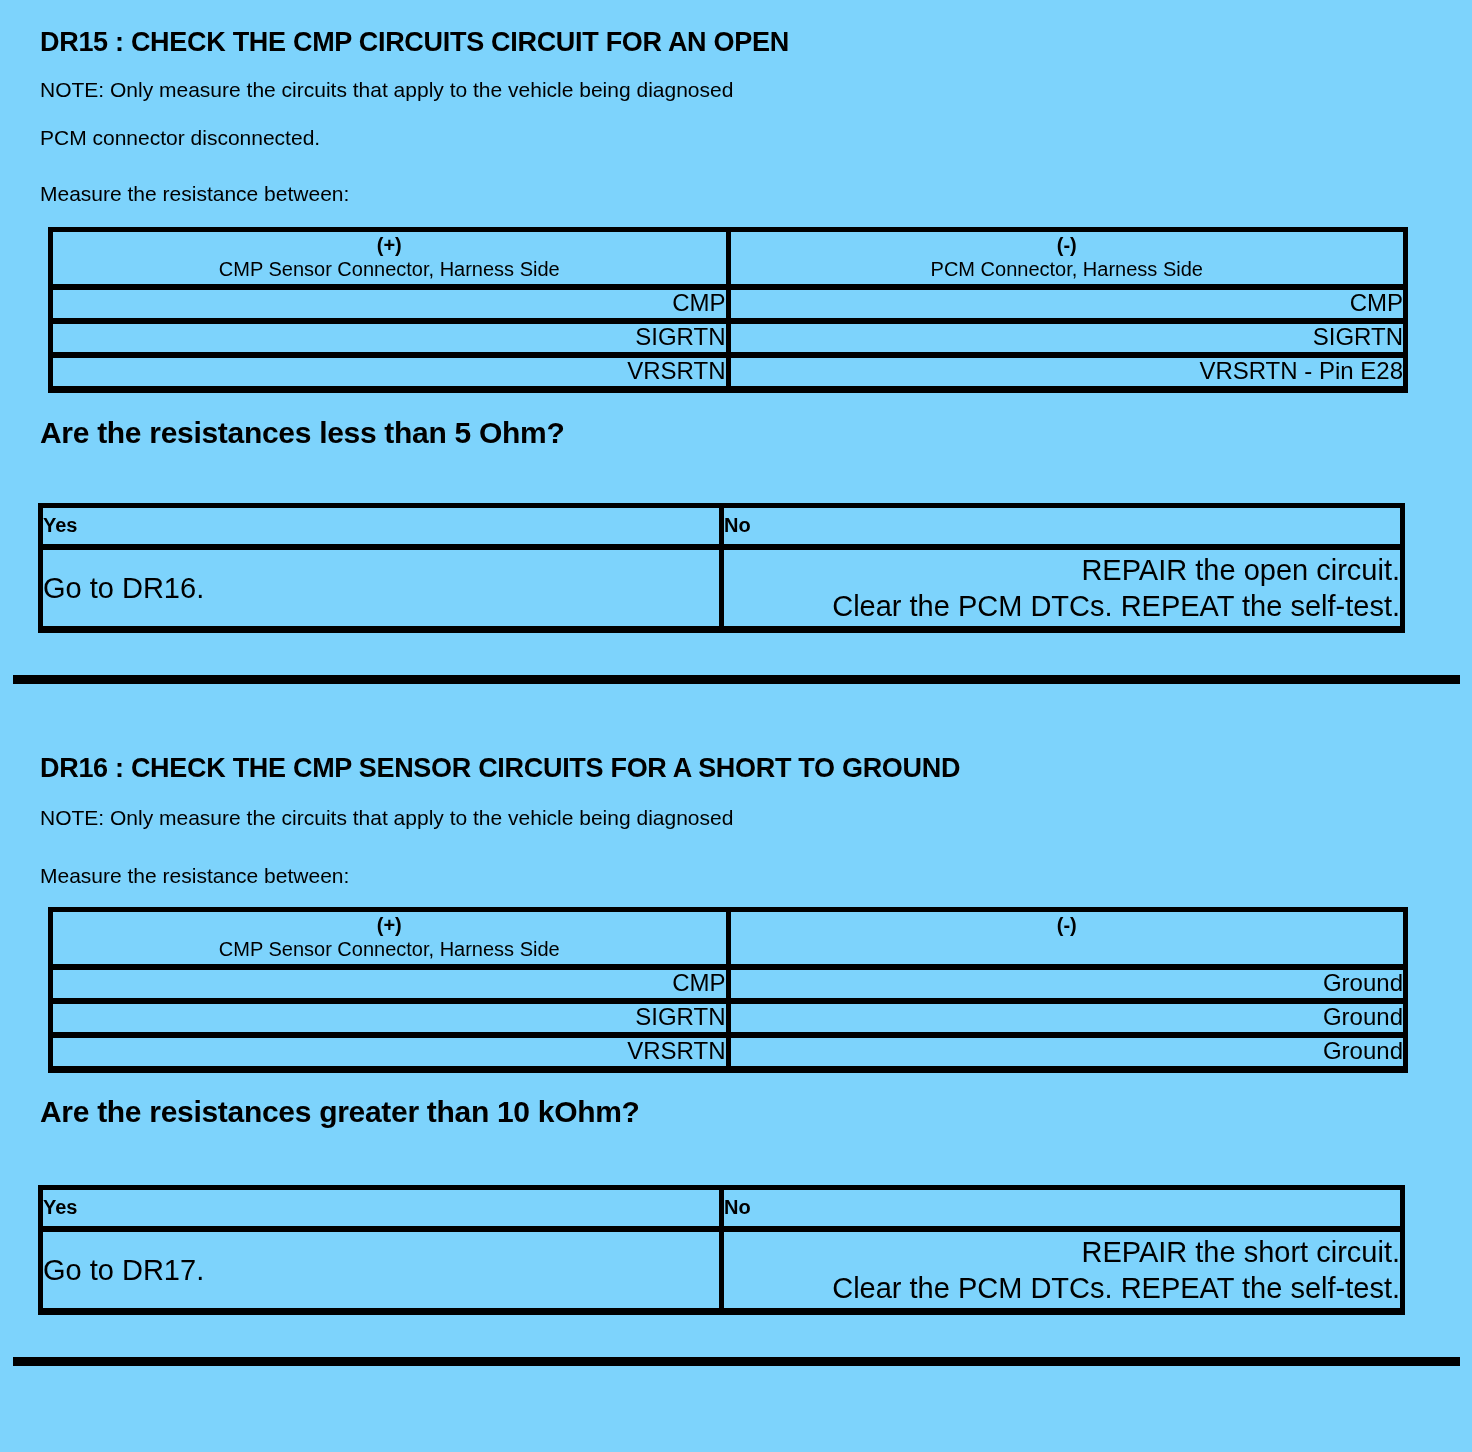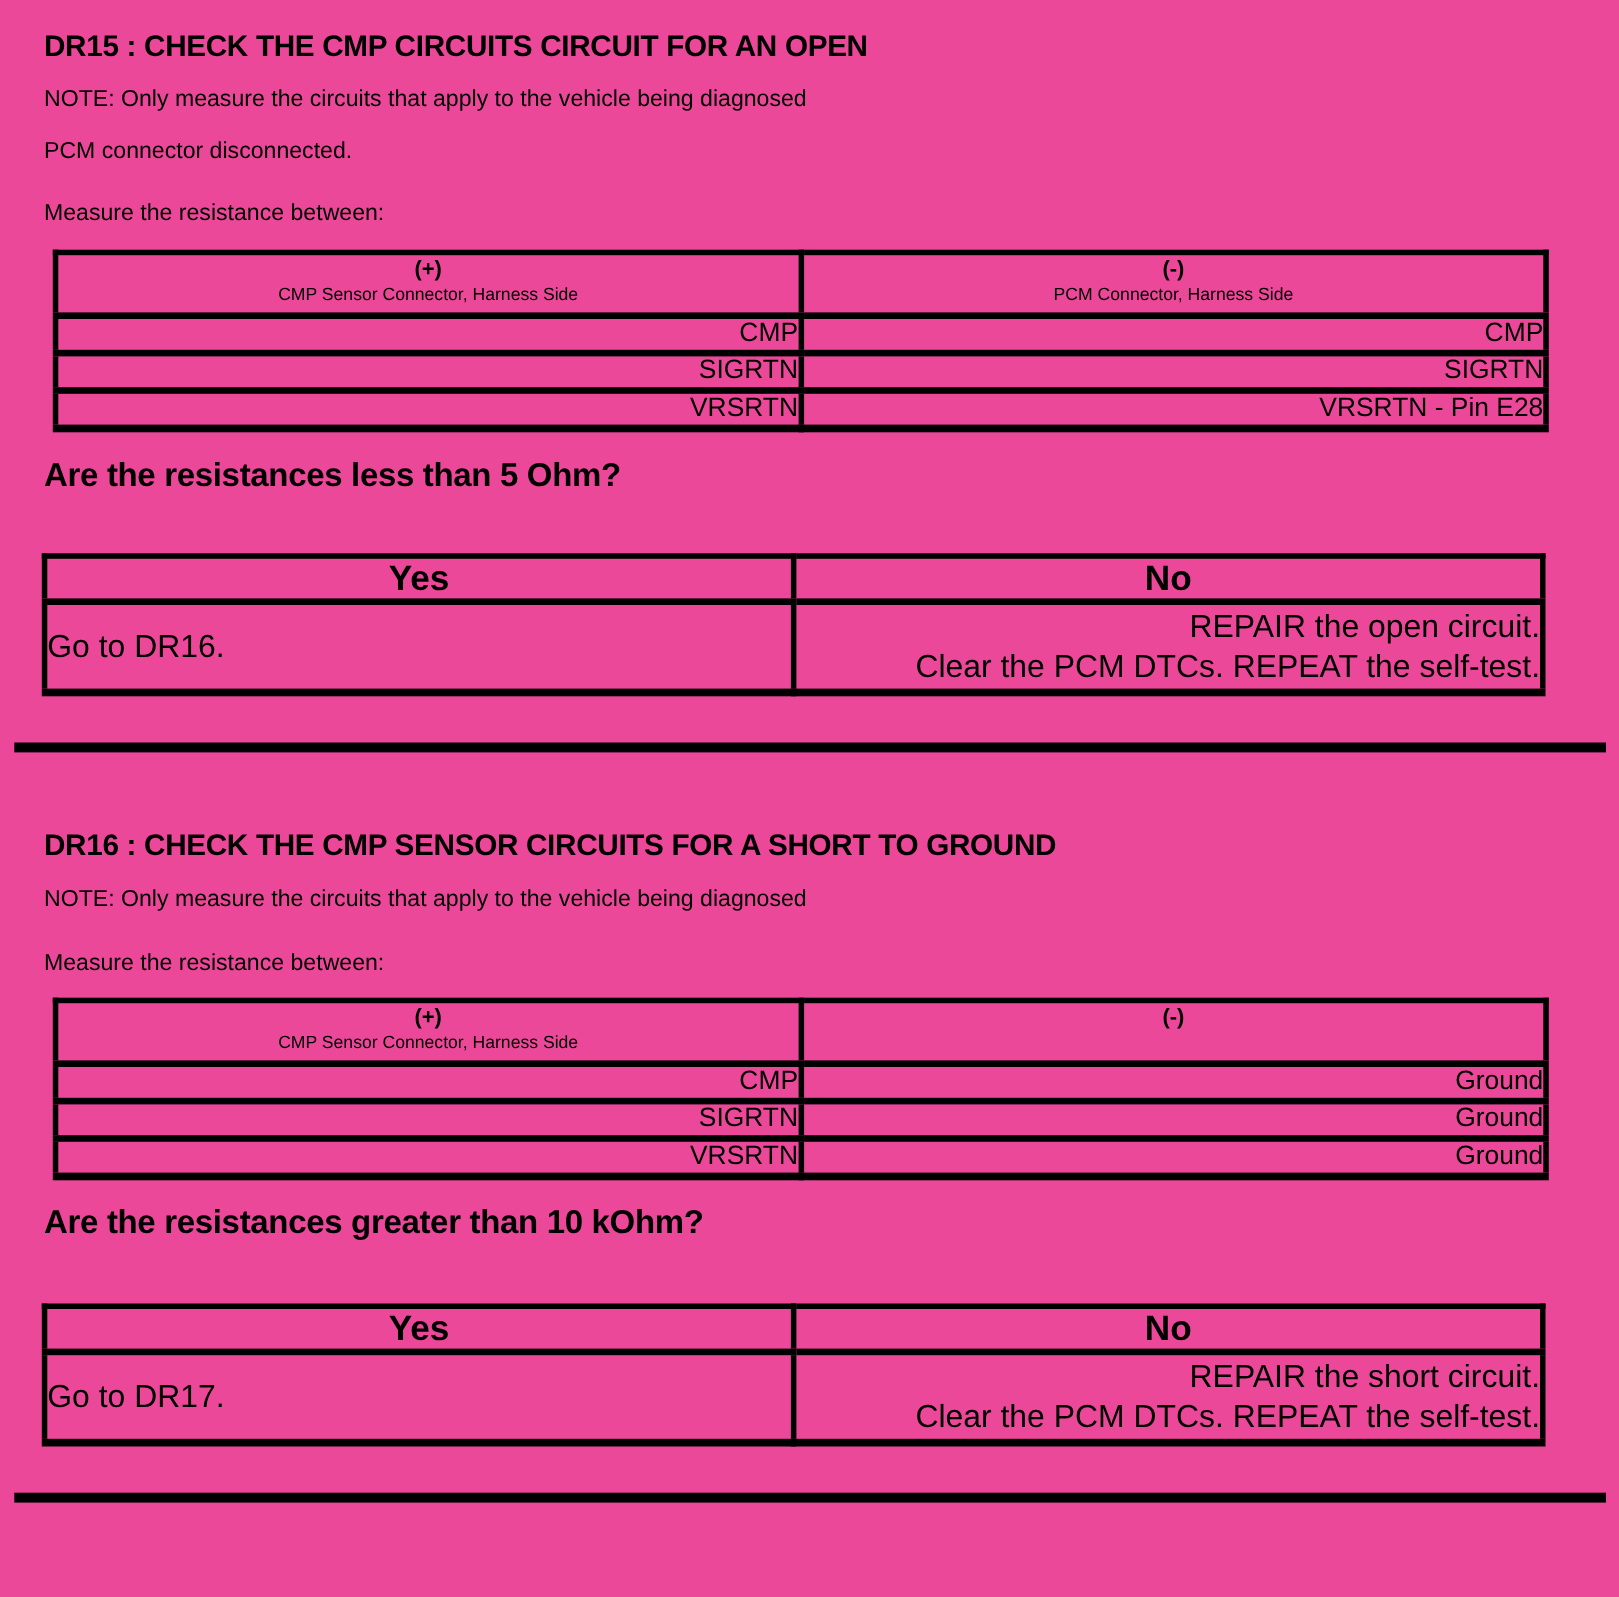--- a/index.html
+++ b/index.html
@@ -9,21 +9,21 @@
     color: #000000;
     font-family: "Liberation Sans", sans-serif;
   }
   .page {
     position: relative;
     width: 1472px;
     height: 1452px;
     box-sizing: border-box;
     padding: 26px 0 0 40px;
     overflow: hidden;
-    background: #ec4899;
+    background: #7dd3fc;
   }
   .step-heading {
     margin: 0;
     font-size: 27px;
     line-height: 32px;
     font-weight: bold;
     letter-spacing: -0.3px;
   }
   .body-line {
     margin: 14px 0 0 0;
@@ -51,42 +51,42 @@
     width: 50%;
   }
   .measure-table thead th {
     border-bottom-width: 6px;
     vertical-align: top;
     text-align: center;
     font-weight: normal;
     padding: 1px 0 3px 0;
   }
   .hdr-sign { font-weight: bold; font-size: 20px; line-height: 24px; }
-  .hdr-sub  { font-size: 16px; line-height: 24px; }
+  .hdr-sub  { font-size: 20px; line-height: 24px; }
   .measure-table tbody td {
     border-top-width: 6px;
     text-align: right;
     font-size: 24px;
     line-height: 24px;
     padding: 1px 0 3px 0;
   }
   .decision-table {
     margin: 53px 0 0 -2px;
     width: 1367px;
     border: 5px solid #000;
     border-bottom-width: 7px;
   }
   .decision-table th, .decision-table td {
     border: 5px solid #000;
     width: 50%;
   }
   .decision-table thead th {
     border-bottom-width: 6px;
-    text-align: center;
-    font-size: 32px;
+    text-align: left;
+    font-size: 20px;
     font-weight: bold;
     line-height: 32px;
     padding: 1px 0 3px 0;
   }
   .decision-table tbody td {
     font-size: 29px;
     line-height: 36px;
     vertical-align: middle;
     padding: 2px 0 2px 0;
   }

